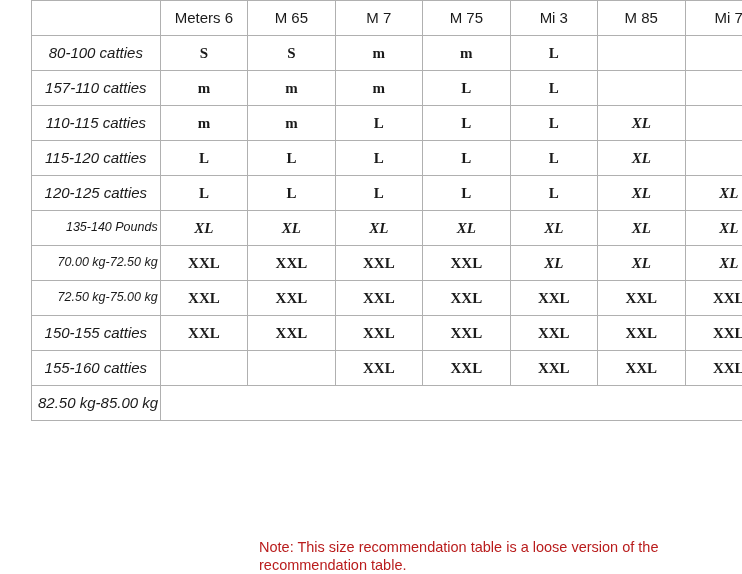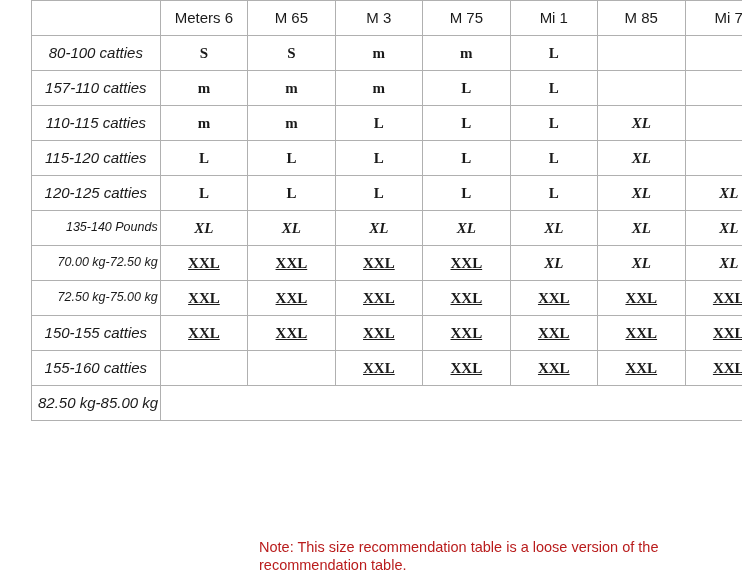--- a/index.html
+++ b/index.html
@@ -72,21 +72,21 @@
     color: #1a1a1a;
   }
   .cell.blank {
     background: #ffffff;
   }
   
   .c-yellow { background: #ffd400; }
   .c-green  { background: #22c716; }
   .c-red    { background: #ee1b1b; }
   .c-blue   { background: #1673f0; font-style: italic; }
-  .c-purple { background: #a313e8; text-decoration: underline; }
+  .c-purple { background: #a313e8; }
   .c-none   { background: #ffffff; }
   .c-gray   { background: #f0f0f0; }
 
   .note {
     position: absolute;
     left: 259px;
     top: 538px;
     width: 490px;
     font-size: 14.5px;
     color: #b91c1c;
@@ -111,23 +111,23 @@
         <col class="cx">
         <col class="cx">
         <col class="cx">
         <col class="cx">
     </colgroup>
     <thead>
       <tr>
         <th class="hdr corner"></th>
         <th class="hdr">Meters 6</th>
         <th class="hdr">M 65</th>
-        <th class="hdr">M 3</th>
+        <th class="hdr">M 7</th>
         <th class="hdr">M 75</th>
-        <th class="hdr">Mi 1</th>
+        <th class="hdr">Mi 3</th>
         <th class="hdr">M 85</th>
         <th class="hdr">Mi 7</th>
       </tr>
     </thead>
     <tbody id="tbody">
         <tr>
           <td class="rowlabel">80-100 catties</td>
           <td class="cell c-yellow">S</td>
           <td class="cell c-yellow">S</td>
           <td class="cell c-green">m</td>

